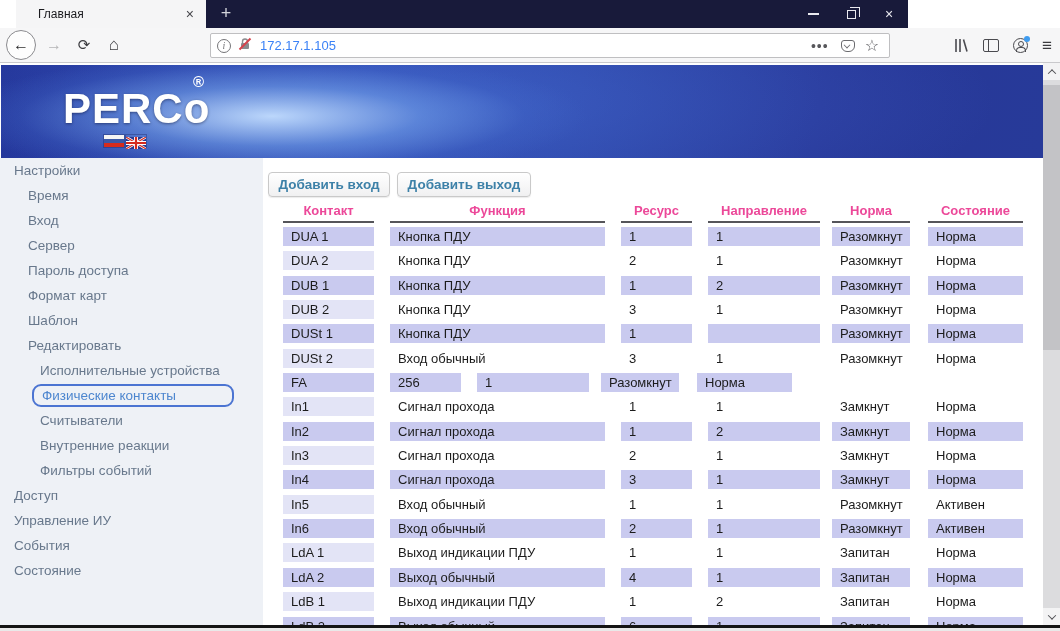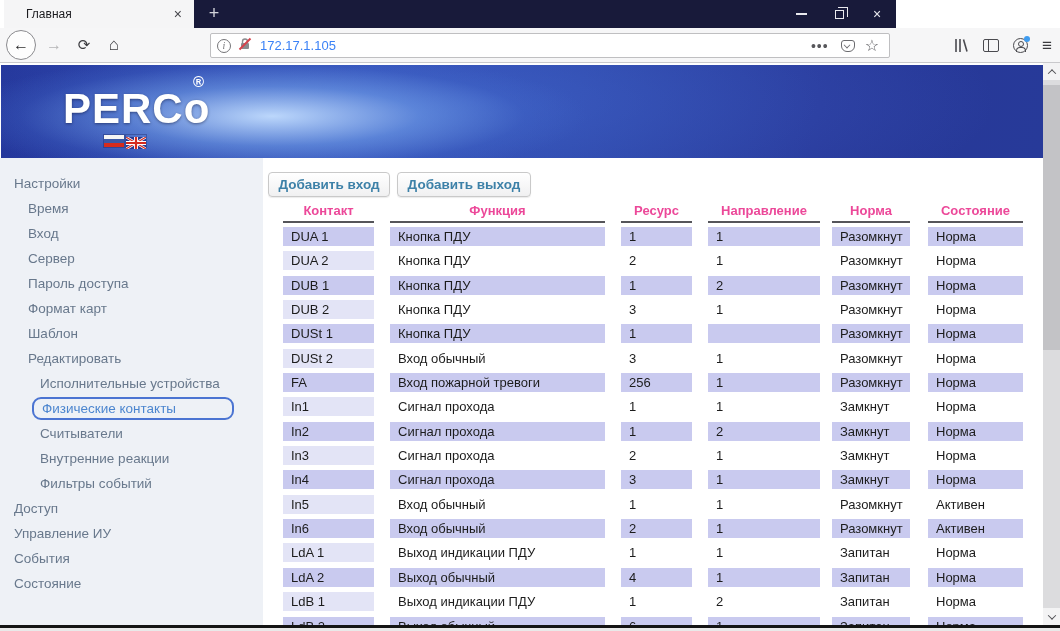--- a/index.html
+++ b/index.html
@@ -1,20 +1,20 @@
 <!DOCTYPE html>
 <html><head>
 <meta charset="utf-8">
 <style>
   * { margin:0; padding:0; box-sizing:border-box; }
   html,body { width:1060px; height:631px; font-family:"Liberation Sans", sans-serif; }
   #window { position:relative; width:1060px; height:631px; background:#fff; overflow:hidden; }
 
   
-  #titlebar { position:absolute; left:4px; top:0; width:892px; height:28px; background:#181a3a; }
+  #titlebar { position:absolute; left:16px; top:0; width:892px; height:28px; background:#181a3a; }
   #tab { position:absolute; left:0; top:0; width:190px; height:28px; background:#f5f5f6;
          display:flex; align-items:center; padding:0 8px 0 22px; }
   #tab-title { font-size:12px; color:#1b1b1f; flex:1; white-space:nowrap; overflow:hidden; }
   #tab-close { font-size:14px; color:#46464b; padding:0 4px; cursor:default; }
   #new-tab { position:absolute; left:196px; top:0; width:28px; height:28px; color:#d3d4da;
              font-size:18px; line-height:26px; text-align:center; }
   #win-controls { position:absolute; right:0; top:0; height:28px; display:flex; }
   .winbtn { width:38px; height:28px; display:flex; align-items:center; justify-content:center; color:#e9e9ee; }
   #min-glyph { display:block; width:11px; height:1.5px; background:#e9e9ee; }
   #restore-glyph { display:block; width:9px; height:9px; border:1.2px solid #e9e9ee; position:relative; background:#181a3a; }
@@ -66,21 +66,21 @@
   #logo { position:absolute; left:62px; top:20px; color:#fff; font-size:42px; font-weight:bold;
           letter-spacing:1px; text-shadow:0 1px 3px rgba(0,0,30,.45); }
   #logo-reg { position:absolute; left:192px; top:8px; color:#fff; font-size:15px; font-weight:bold; }
   #flags { position:absolute; left:103px; top:70px; display:flex; gap:2px; }
   #flag-ru { width:20px; height:12px; display:flex; flex-direction:column; box-shadow:0 0 0 1px rgba(20,30,90,.35); }
   #flag-ru i { flex:1; display:block; }
   #flag-ru i:nth-child(1){ background:#f4f4f4; } #flag-ru i:nth-child(2){ background:#3a57a7; } #flag-ru i:nth-child(3){ background:#d52b1e; }
   #flag-uk { width:20px; height:12px; box-shadow:0 0 0 1px rgba(20,30,90,.35); }
 
   
-  #sidebar { position:absolute; left:0; top:95px; width:263px; height:467px; background:#eef1f6; padding-top:13px; }
+  #sidebar { position:absolute; left:0; top:95px; width:263px; height:467px; background:#eef1f6; }
   .sb-item { height:25px; display:flex; align-items:center; font-size:13.5px; color:#68788c; white-space:nowrap; }
   .sb-item.lvl0 { padding-left:14px; }
   .sb-item.lvl1 { padding-left:28px; }
   .sb-item.lvl2 { padding-left:40px; }
   .sb-item.sel span { display:inline-block; width:202px; margin-left:-8px; padding:2px 8px;
         border:2px solid #4b74d2; border-radius:9px; color:#4d86cf; background:#eef1f6; }
 
   
   .add-btn { position:absolute; height:25px; border:1px solid #c9c9c9; border-radius:4px;
              background:linear-gradient(#ffffff,#f0f0f1); color:#3d81a8; font-weight:bold;
@@ -308,21 +308,20 @@
         <div class="tr">
           <div class="td c1">DUSt 2</div>
           <div class="td c2">Вход обычный</div>
           <div class="td c3">3</div>
           <div class="td c4">1</div>
           <div class="td c5">Разомкнут</div>
           <div class="td c6">Норма</div>
         </div>
         <div class="tr alt">
           <div class="td c1">FA</div>
-          <div class="td c2">Вход пожарной тревоги</div>
           <div class="td c3">256</div>
           <div class="td c4">1</div>
           <div class="td c5">Разомкнут</div>
           <div class="td c6">Норма</div>
         </div>
         <div class="tr">
           <div class="td c1">In1</div>
           <div class="td c2">Сигнал прохода</div>
           <div class="td c3">1</div>
           <div class="td c4">1</div>

